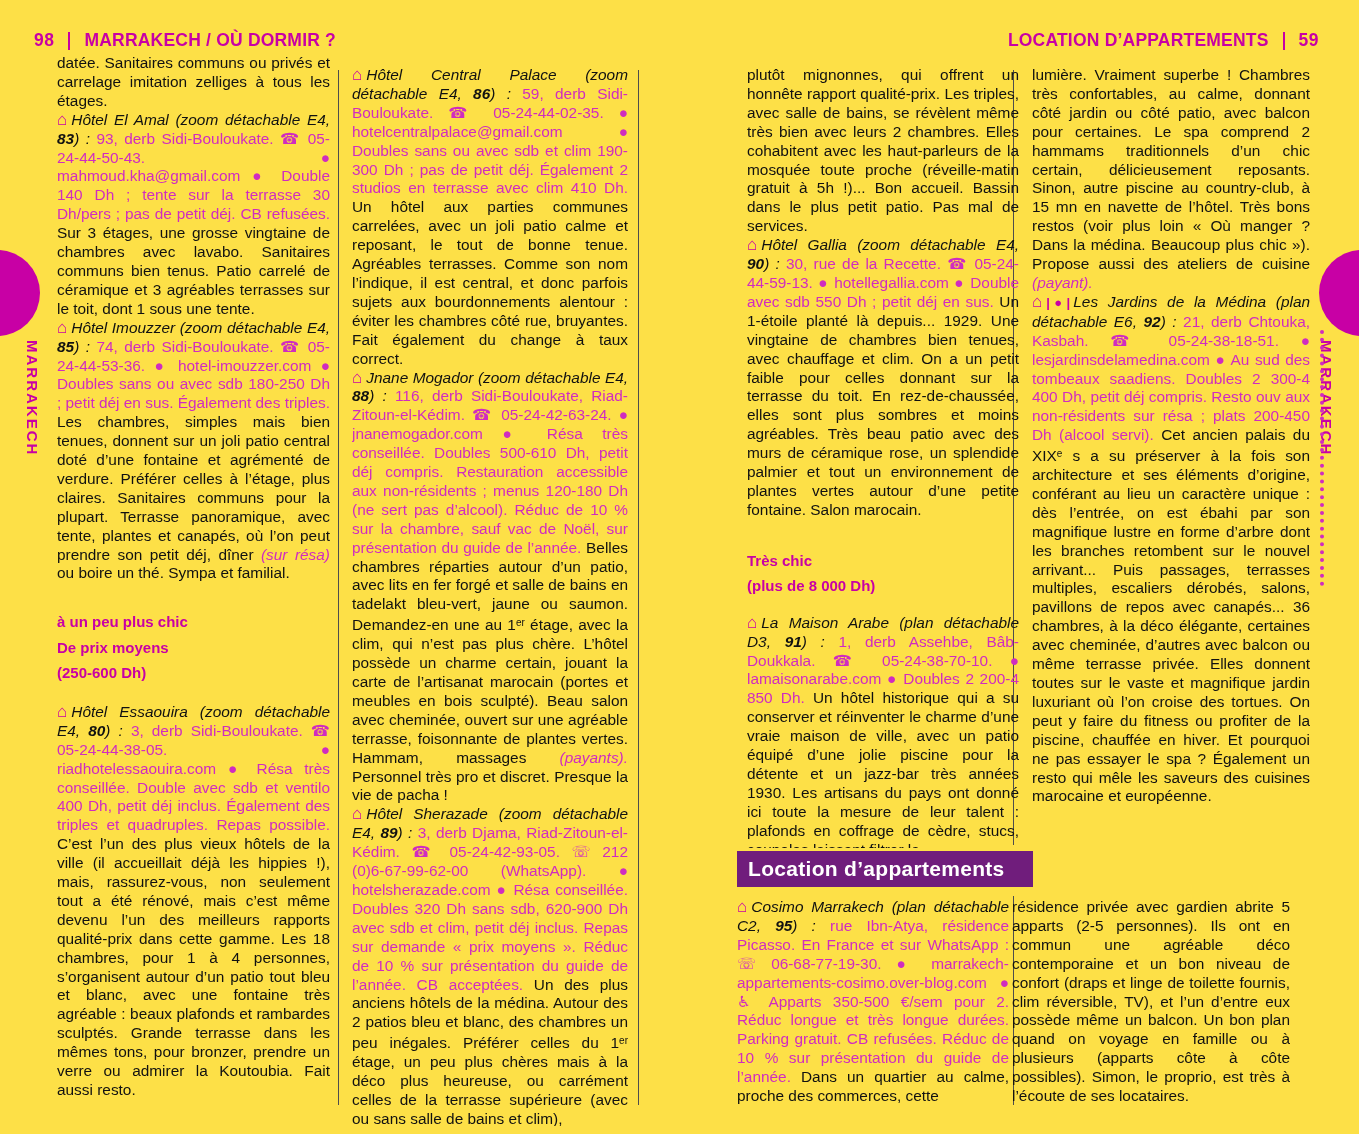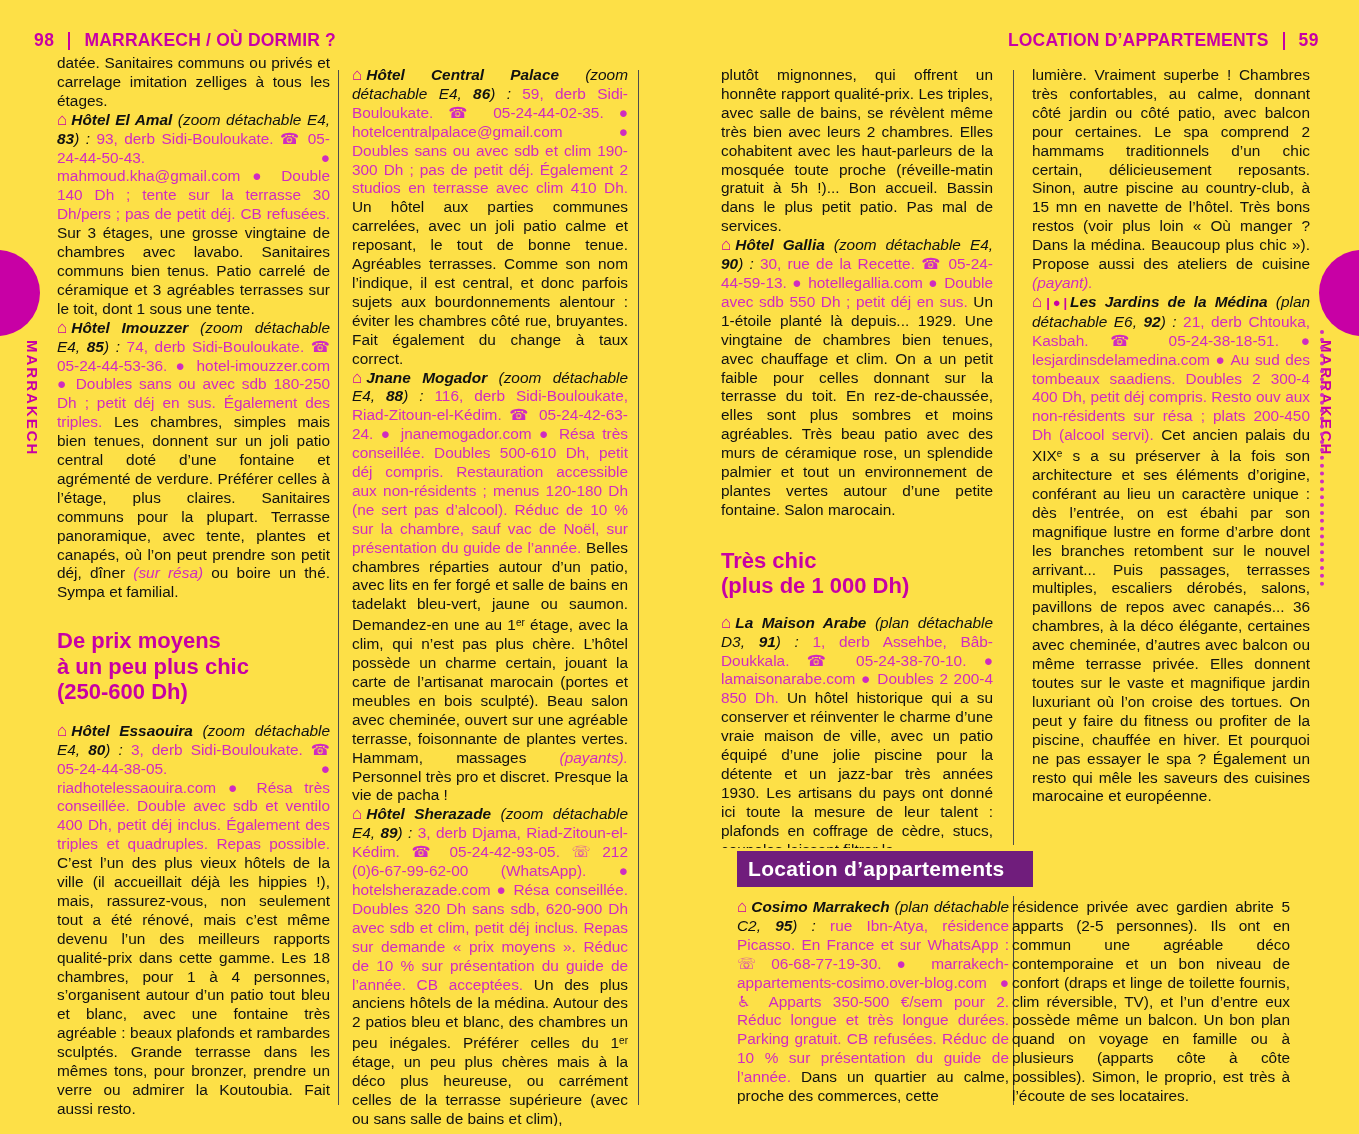--- a/index.html
+++ b/index.html
@@ -44,34 +44,34 @@
   .vrule.r3a{left:1013px;top:70px;height:775px;}
   .vrule.r3b{left:1013px;top:896px;height:209px;}
 
   
   .dotmark{position:absolute;left:1320px;top:330px;height:256px;width:0;border-left:4px dotted var(--accent_light);}
 
   
   .col{position:absolute;font-size:15.4px;line-height:18.9px;text-align:justify;}
   .col1{left:57px;top:54px;width:273px;height:1060px;overflow:hidden;}
   .col2{left:352px;top:66px;width:276px;height:1060px;overflow:hidden;}
-  .col3top{left:721px;top:66px;width:272px;height:782px;overflow:hidden;}
+  .col3top{left:747px;top:66px;width:272px;height:782px;overflow:hidden;}
   .col3bot{left:737px;top:898px;width:272px;height:232px;overflow:hidden;}
   .col4top{left:1032px;top:66px;width:278px;height:800px;overflow:hidden;}
   .col4bot{left:1012px;top:898px;width:278px;height:232px;overflow:hidden;}
 
   p.para,p.entry{margin:0;}
 
   
-  .sec-h{color:var(--accent);font-weight:bold;font-size:22px;line-height:25.5px;text-align:left;}
+  .sec-h{color:var(--accent);font-weight:bold;font-size:15px;line-height:25.5px;text-align:left;}
   .sec-h.h1{margin-top:26px;margin-bottom:17px;}
   .sec-h.h2{margin-top:28px;margin-bottom:15px;}
 
   
-  .seg-name{font-weight:bold;font-style:italic;}
+  .seg-name{font-weight:normal;font-style:italic;}
   .seg-ref{font-style:italic;}
   .seg-refnum{font-style:italic;font-weight:bold;}
   .seg-info{color:var(--accent_light);}
   .seg-desc{color:var(--text);}
   .seg-im{font-style:italic;color:var(--accent_light);}
   .seg-iti{}
   .seg-dsup{font-size:10px;vertical-align:4px;}
   .seg-icon-hotel{color:var(--accent);font-weight:bold;font-size:17px;margin-right:4px;}
   .seg-icon-resto{color:var(--accent);font-weight:bold;font-size:13px;letter-spacing:-1px;margin-right:4px;}
 
@@ -110,39 +110,39 @@
   <div class="vrule r3a"></div>
   <div class="vrule r3b"></div>
 
   <div class="dotmark"></div>
 
   <div class="col col1">
     <p class="para">datée. Sanitaires communs ou privés et carrelage imitation zelliges à tous les étages.</p>
     <p class="entry"><span class="seg-icon-hotel">⌂</span><span class="seg-name">Hôtel El Amal</span><span class="seg-ref"> (zoom détachable E4, </span><span class="seg-refnum">83</span><span class="seg-ref">) : </span><span class="seg-info">93, derb Sidi-Bouloukate. ☎ 05-24-44-50-43. ● mahmoud.kha@gmail.com ● Double 140 Dh ; tente sur la terrasse 30 Dh/pers ; pas de petit déj. CB refusées. </span><span class="seg-desc">Sur 3 étages, une grosse vingtaine de chambres avec lavabo. Sanitaires communs bien tenus. Patio carrelé de céramique et 3 agréables terrasses sur le toit, dont 1 sous une tente.</span></p>
     <p class="entry"><span class="seg-icon-hotel">⌂</span><span class="seg-name">Hôtel Imouzzer</span><span class="seg-ref"> (zoom détachable E4, </span><span class="seg-refnum">85</span><span class="seg-ref">) : </span><span class="seg-info">74, derb Sidi-Bouloukate. ☎ 05-24-44-53-36. ● hotel-imouzzer.com ● Doubles sans ou avec sdb 180-250 Dh ; petit déj en sus. Également des triples. </span><span class="seg-desc">Les chambres, simples mais bien tenues, donnent sur un joli patio central doté d’une fontaine et agrémenté de verdure. Préférer celles à l’étage, plus claires. Sanitaires communs pour la plupart. Terrasse panoramique, avec tente, plantes et canapés, où l’on peut prendre son petit déj, dîner </span><span class="seg-im">(sur résa)</span><span class="seg-desc"> ou boire un thé. Sympa et familial.</span></p>
     <div class="sec-h h1">
+      <div>à un peu plus chic</div>
       <div>De prix moyens</div>
-      <div>à un peu plus chic</div>
       <div>(250-600 Dh)</div>
     </div>
     <p class="entry"><span class="seg-icon-hotel">⌂</span><span class="seg-name">Hôtel Essaouira</span><span class="seg-ref"> (zoom détachable E4, </span><span class="seg-refnum">80</span><span class="seg-ref">) : </span><span class="seg-info">3, derb Sidi-Bouloukate. ☎ 05-24-44-38-05. ● riadhotelessaouira.com ● Résa très conseillée. Double avec sdb et ventilo 400 Dh, petit déj inclus. Également des triples et quadruples. Repas possible. </span><span class="seg-desc">C’est l’un des plus vieux hôtels de la ville (il accueillait déjà les hippies !), mais, rassurez-vous, non seulement tout a été rénové, mais c’est même devenu l’un des meilleurs rapports qualité-prix dans cette gamme. Les 18 chambres, pour 1 à 4 personnes, s’organisent autour d’un patio tout bleu et blanc, avec une fontaine très agréable : beaux plafonds et rambardes sculptés. Grande terrasse dans les mêmes tons, pour bronzer, prendre un verre ou admirer la Koutoubia. Fait aussi resto.</span></p>
   </div>
 
   <div class="col col2">
     <p class="entry"><span class="seg-icon-hotel">⌂</span><span class="seg-name">Hôtel Central Palace</span><span class="seg-ref"> (zoom détachable E4, </span><span class="seg-refnum">86</span><span class="seg-ref">) : </span><span class="seg-info">59, derb Sidi-Bouloukate. ☎ 05-24-44-02-35. ● hotelcentralpalace@gmail.com ● Doubles sans ou avec sdb et clim 190-300 Dh ; pas de petit déj. Également 2 studios en terrasse avec clim 410 Dh. </span><span class="seg-desc">Un hôtel aux parties communes carrelées, avec un joli patio calme et reposant, le tout de bonne tenue. Agréables terrasses. Comme son nom l’indique, il est central, et donc parfois sujets aux bourdonnements alentour : éviter les chambres côté rue, bruyantes. Fait également du change à taux correct.</span></p>
     <p class="entry"><span class="seg-icon-hotel">⌂</span><span class="seg-name">Jnane Mogador</span><span class="seg-ref"> (zoom détachable E4, </span><span class="seg-refnum">88</span><span class="seg-ref">) : </span><span class="seg-info">116, derb Sidi-Bouloukate, Riad-Zitoun-el-Kédim. ☎ 05-24-42-63-24. ● jnanemogador.com ● Résa très conseillée. Doubles 500-610 Dh, petit déj compris. Restauration accessible aux non-résidents ; menus 120-180 Dh (ne sert pas d’alcool). Réduc de 10 % sur la chambre, sauf vac de Noël, sur présentation du guide de l’année. </span><span class="seg-desc">Belles chambres réparties autour d’un patio, avec lits en fer forgé et salle de bains en </span><span class="seg-iti">tadelakt</span><span class="seg-desc"> bleu-vert, jaune ou saumon. Demandez-en une au 1</span><span class="seg-dsup">er</span><span class="seg-desc"> étage, avec la clim, qui n’est pas plus chère. L’hôtel possède un charme certain, jouant la carte de l’artisanat marocain (portes et meubles en bois sculpté). Beau salon avec cheminée, ouvert sur une agréable terrasse, foisonnante de plantes vertes. Hammam, massages </span><span class="seg-im">(payants).</span><span class="seg-desc"> Personnel très pro et discret. Presque la vie de pacha !</span></p>
     <p class="entry"><span class="seg-icon-hotel">⌂</span><span class="seg-name">Hôtel Sherazade</span><span class="seg-ref"> (zoom détachable E4, </span><span class="seg-refnum">89</span><span class="seg-ref">) : </span><span class="seg-info">3, derb Djama, Riad-Zitoun-el-Kédim. ☎ 05-24-42-93-05. ☏ 212 (0)6-67-99-62-00 (WhatsApp). ● hotelsherazade.com ● Résa conseillée. Doubles 320 Dh sans sdb, 620-900 Dh avec sdb et clim, petit déj inclus. Repas sur demande « prix moyens ». Réduc de 10 % sur présentation du guide de l’année. CB acceptées. </span><span class="seg-desc">Un des plus anciens hôtels de la médina. Autour des 2 patios bleu et blanc, des chambres un peu inégales. Préférer celles du 1</span><span class="seg-dsup">er</span><span class="seg-desc"> étage, un peu plus chères mais à la déco plus heureuse, ou carrément celles de la terrasse supérieure (avec ou sans salle de bains et clim),</span></p>
   </div>
 
   <div class="col col3top">
     <p class="para">plutôt mignonnes, qui offrent un honnête rapport qualité-prix. Les triples, avec salle de bains, se révèlent même très bien avec leurs 2 chambres. Elles cohabitent avec les haut-parleurs de la mosquée toute proche (réveille-matin gratuit à 5h !)... Bon accueil. Bassin dans le plus petit patio. Pas mal de services.</p>
     <p class="entry"><span class="seg-icon-hotel">⌂</span><span class="seg-name">Hôtel Gallia</span><span class="seg-ref"> (zoom détachable E4, </span><span class="seg-refnum">90</span><span class="seg-ref">) : </span><span class="seg-info">30, rue de la Recette. ☎ 05-24-44-59-13. ● hotellegallia.com ● Double avec sdb 550 Dh ; petit déj en sus. </span><span class="seg-desc">Un 1-étoile planté là depuis... 1929. Une vingtaine de chambres bien tenues, avec chauffage et clim. On a un petit faible pour celles donnant sur la terrasse du toit. En rez-de-chaussée, elles sont plus sombres et moins agréables. Très beau patio avec des murs de céramique rose, un splendide palmier et tout un environnement de plantes vertes autour d’une petite fontaine. Salon marocain.</span></p>
     <div class="sec-h h2">
       <div>Très chic</div>
-      <div>(plus de 1 000 Dh)</div>
+      <div>(plus de 8 000 Dh)</div>
     </div>
     <p class="entry"><span class="seg-icon-hotel">⌂</span><span class="seg-name">La Maison Arabe</span><span class="seg-ref"> (plan détachable D3, </span><span class="seg-refnum">91</span><span class="seg-ref">) : </span><span class="seg-info">1, derb Assehbe, Bâb-Doukkala. ☎ 05-24-38-70-10. ● lamaisonarabe.com ● Doubles 2 200-4 850 Dh. </span><span class="seg-desc">Un hôtel historique qui a su conserver et réinventer le charme d’une vraie maison de ville, avec un patio équipé d’une jolie piscine pour la détente et un jazz-bar très années 1930. Les artisans du pays ont donné ici toute la mesure de leur talent : plafonds en coffrage de cèdre, stucs, coupoles laissant filtrer la</span></p>
   </div>
 
   <div class="banner">Location d’appartements</div>
 
   <div class="col col3bot">
     <p class="entry"><span class="seg-icon-hotel">⌂</span><span class="seg-name">Cosimo Marrakech</span><span class="seg-ref"> (plan détachable C2, </span><span class="seg-refnum">95</span><span class="seg-ref">) : </span><span class="seg-info">rue Ibn-Atya, résidence Picasso. En France et sur WhatsApp : ☏ 06-68-77-19-30. ● marrakech-appartements-cosimo.over-blog.com ● ♿ Apparts 350-500 €/sem pour 2. Réduc longue et très longue durées. Parking gratuit. CB refusées. Réduc de 10 % sur présentation du guide de l’année. </span><span class="seg-desc">Dans un quartier au calme, proche des commerces, cette</span></p>
   </div>
 

